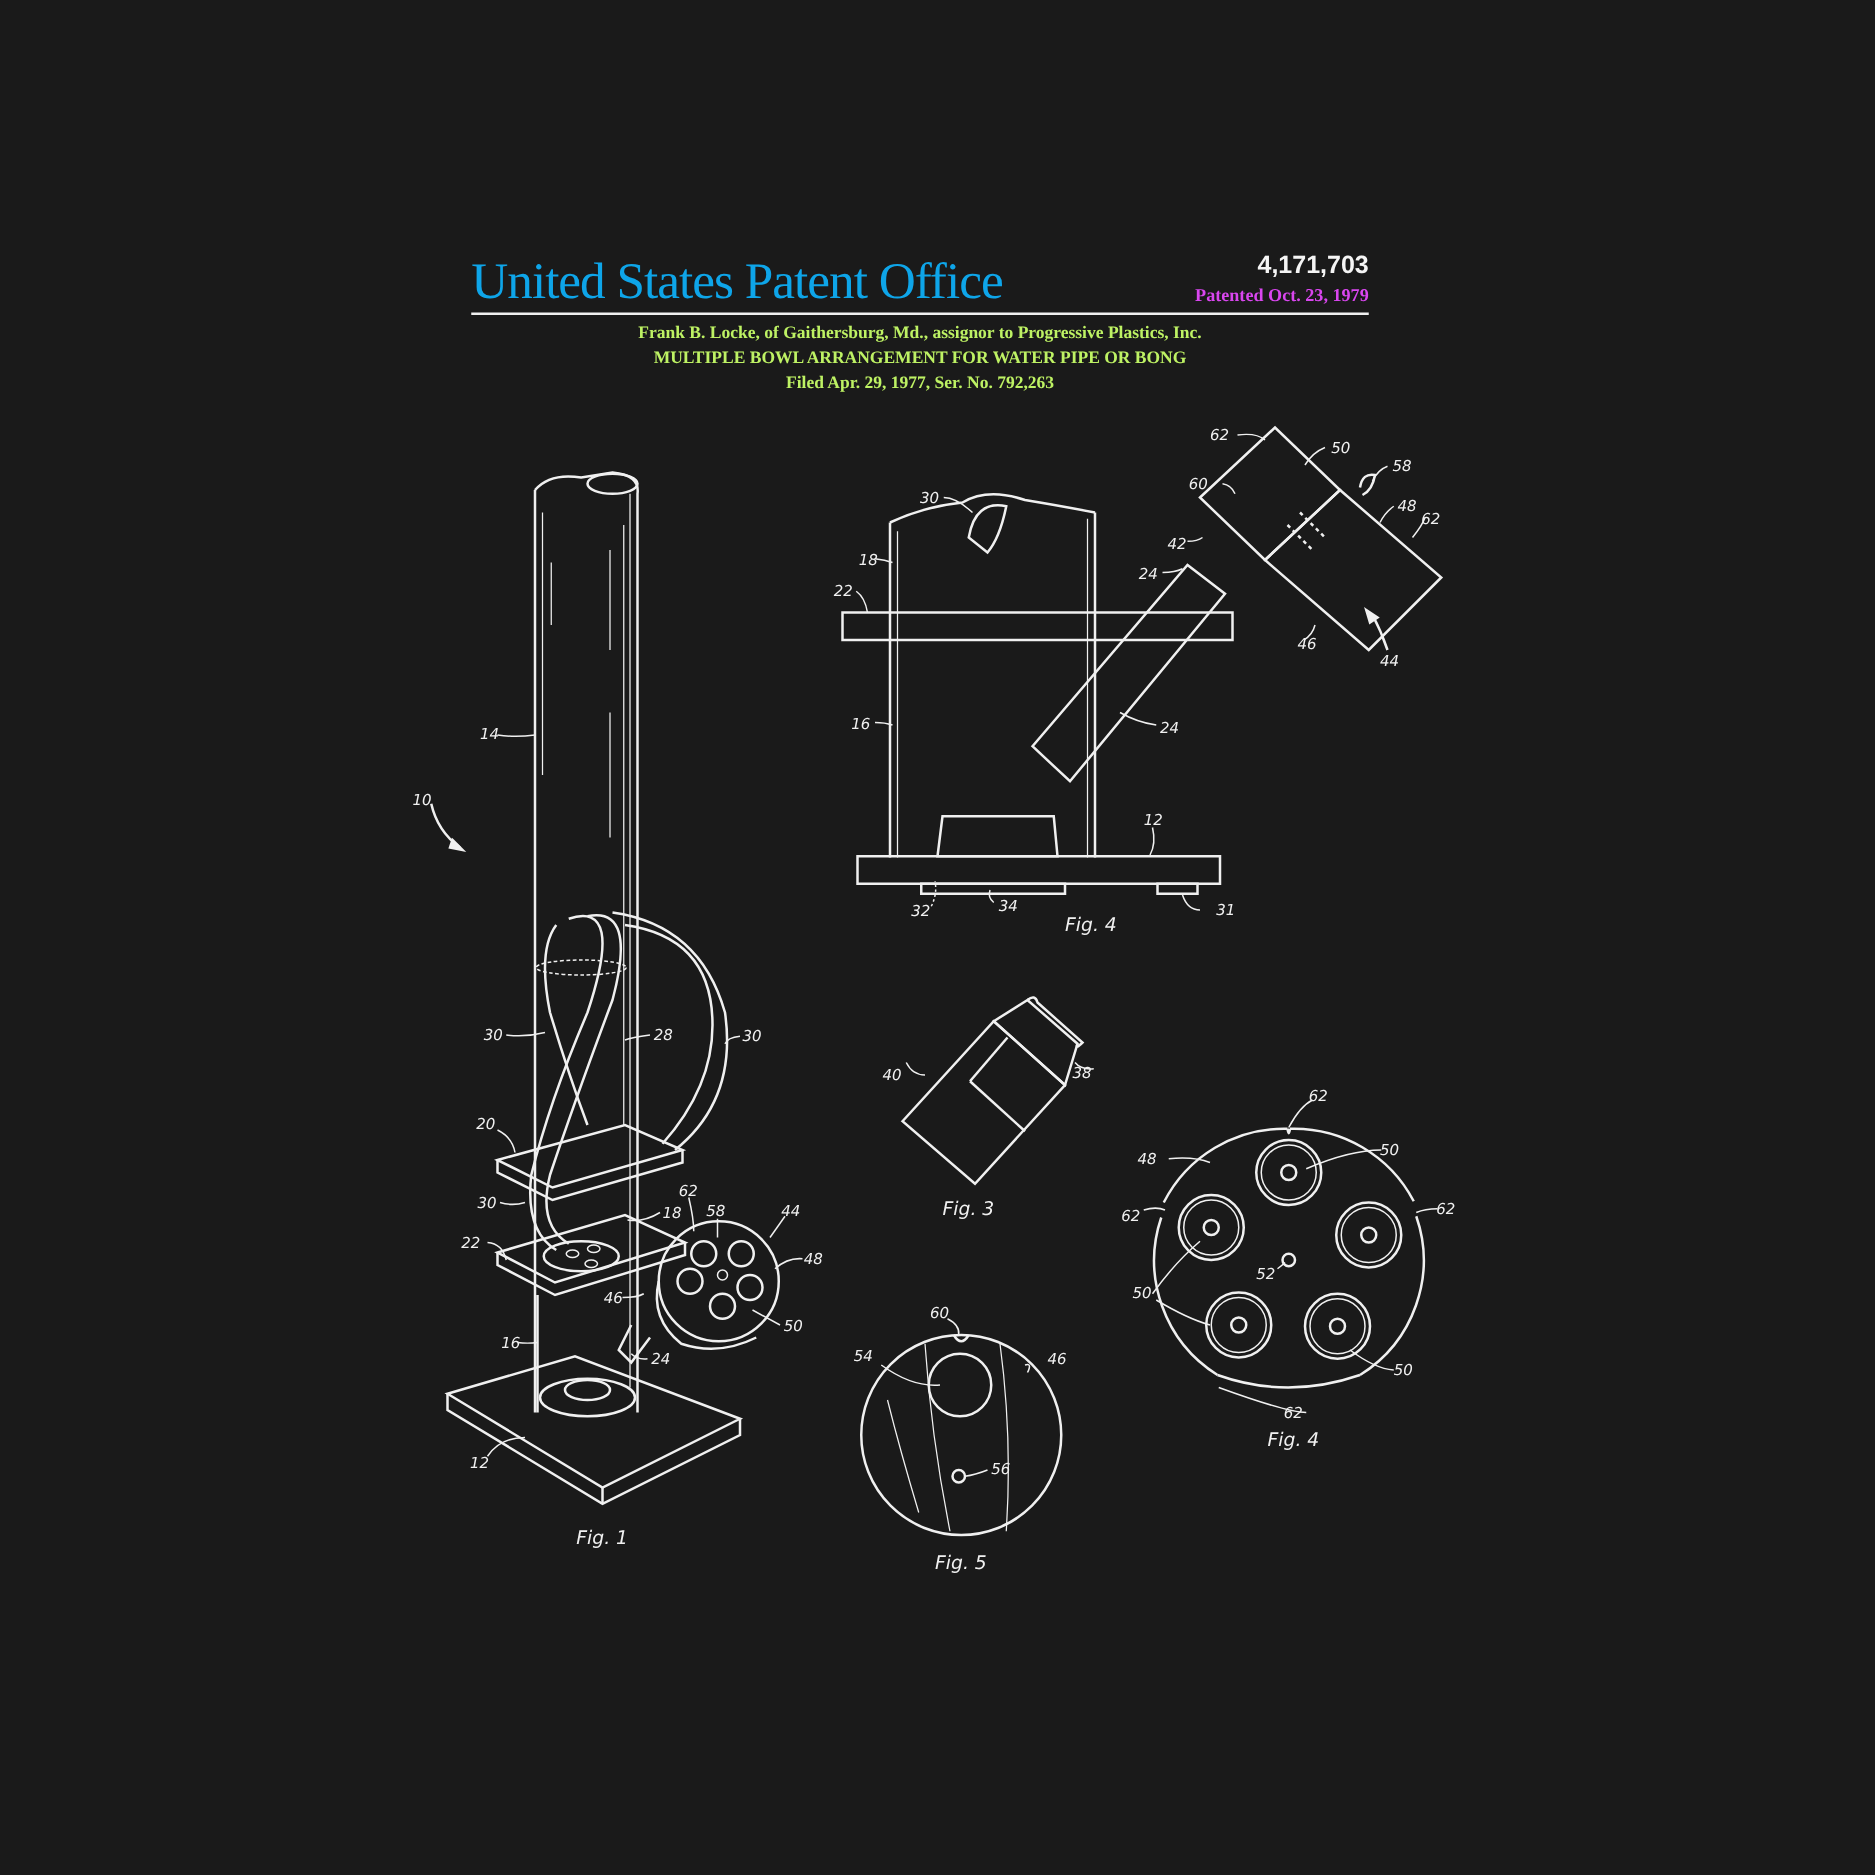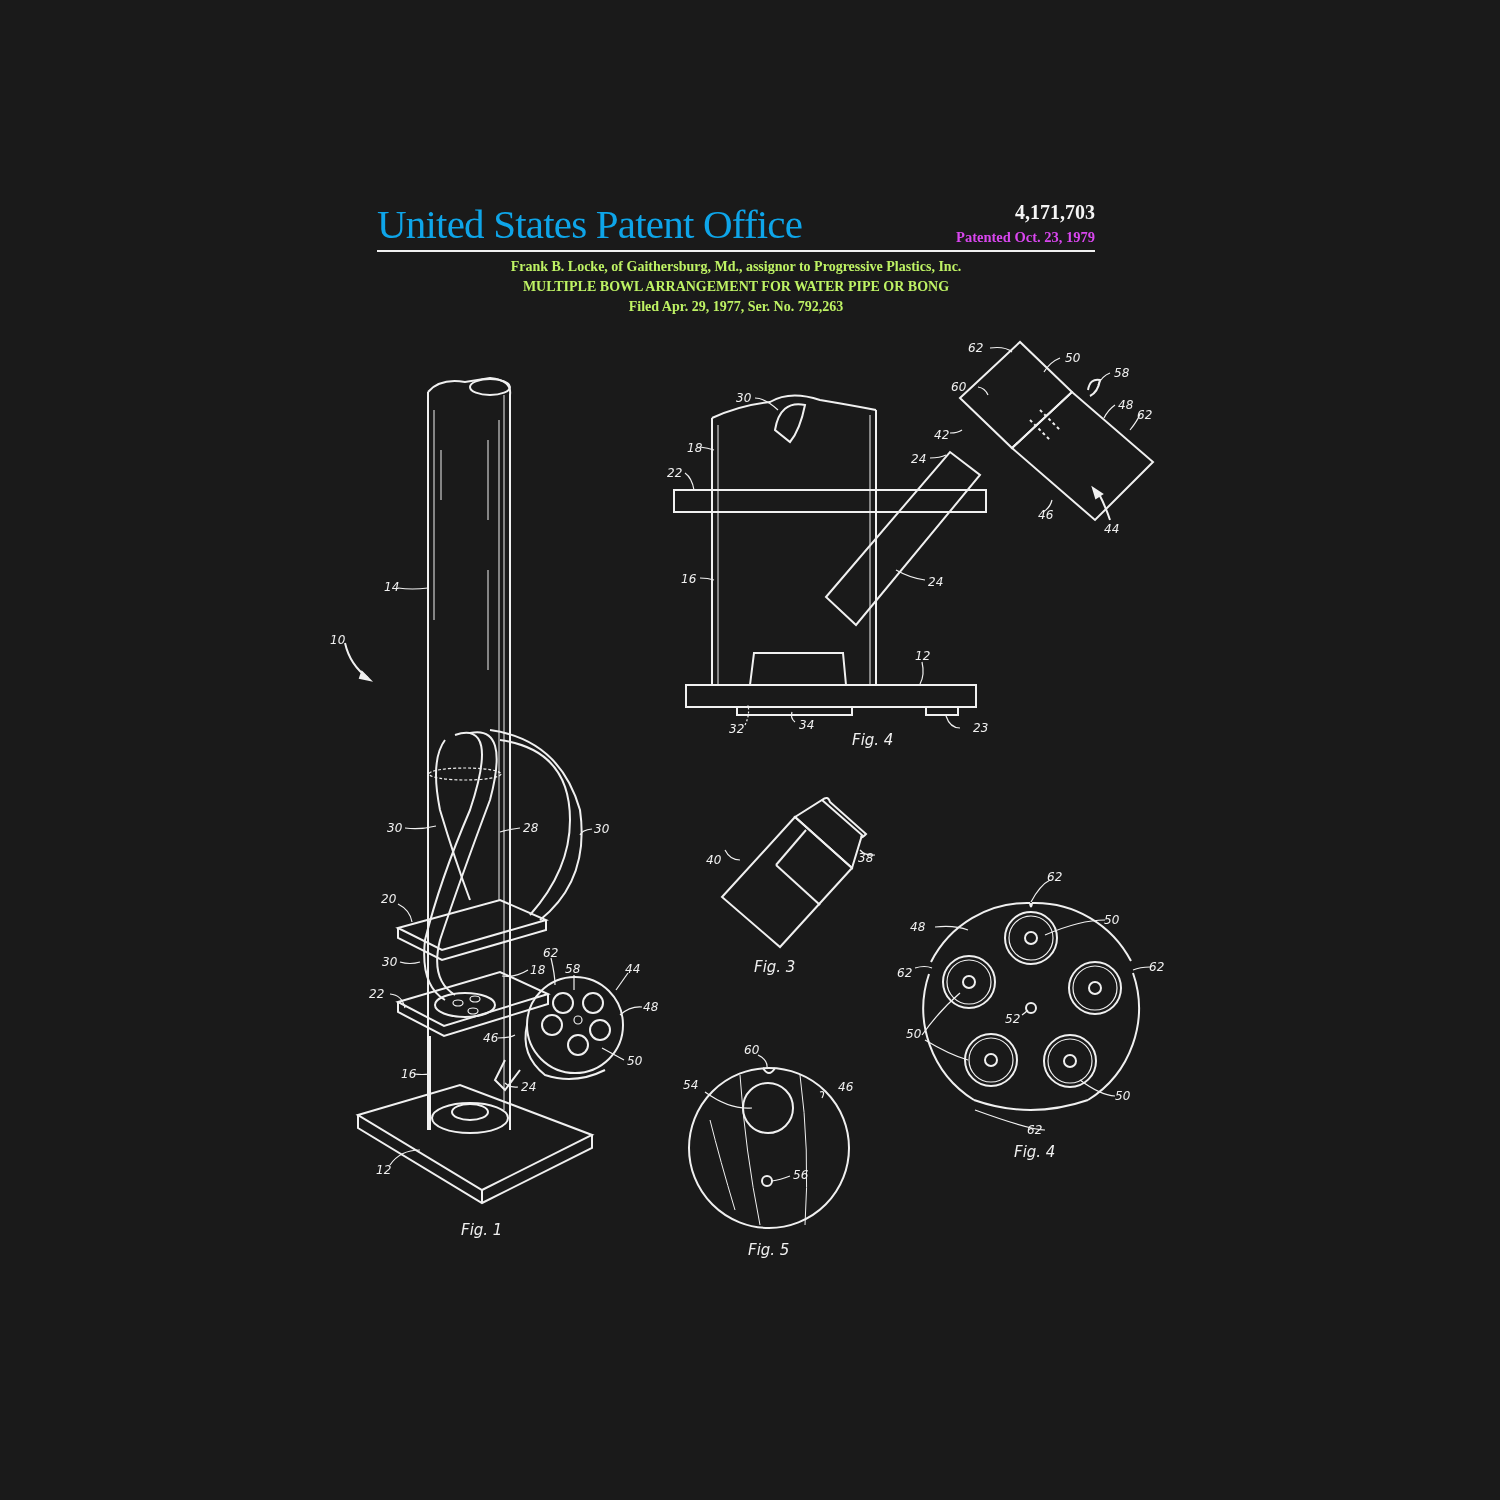--- a/index.html
+++ b/index.html
@@ -1,20 +1,20 @@
 <!DOCTYPE html>
 <html><head>
 <meta charset="utf-8">
 <style>
   html, body { margin:0; padding:0; }
   body { width:1500px; height:1500px; background:#1a1a1a; position:relative; overflow:hidden;
          font-family:"DejaVu Serif", serif; color:#f2f2f2; }
   .hdr-title { position:absolute; left:377px; top:204px; font-family:"Liberation Serif", serif;
                font-size:41px; letter-spacing:-0.8px; color:#0ea5e9; line-height:1; }
-  .hdr-num { position:absolute; right:405px; top:201px; font-family:Liberation Serif, serif;
+  .hdr-num { position:absolute; right:405px; top:201px; font-family:Liberation Sans, sans-serif;
              font-weight:bold; font-size:20px; color:#f5f5f5; }
   .hdr-date { position:absolute; right:405px; top:229px; font-family:"Liberation Serif", serif;
               font-weight:bold; font-size:14.5px; color:#d946ef; }
   .hdr-rule { position:absolute; left:377px; top:250px; width:718px; height:2px; background:#f0f0f0; }
   .hdr-line { position:absolute; left:377px; width:718px; text-align:center;
               font-family:"Liberation Serif", serif; font-weight:bold; font-size:14px; color:#bef264; }
   svg.draw { position:absolute; left:0; top:0; }
   .lbl { position:absolute; font-family:"DejaVu Sans", sans-serif; font-style:italic;
          font-size:12px; color:#f0f0f0; }
   .figcap { position:absolute; font-family:"DejaVu Sans", sans-serif; font-style:italic;
@@ -236,21 +236,21 @@
 <span class="lbl" style="left:687px;top:441px">18</span>
 <span class="lbl" style="left:911px;top:452px">24</span>
 <span class="lbl" style="left:667px;top:466px">22</span>
 <span class="lbl" style="left:1038px;top:508px">46</span>
 <span class="lbl" style="left:1104px;top:522px">44</span>
 <span class="lbl" style="left:681px;top:572px">16</span>
 <span class="lbl" style="left:928px;top:575px">24</span>
 <span class="lbl" style="left:915px;top:649px">12</span>
 <span class="lbl" style="left:729px;top:722px">32</span>
 <span class="lbl" style="left:799px;top:718px">34</span>
-<span class="lbl" style="left:973px;top:721px">23</span>
+<span class="lbl" style="left:973px;top:721px">31</span>
 <span class="figcap" style="left:852px;top:731px">Fig. 4</span>
 
 <span class="lbl" style="left:706px;top:853px">40</span>
 <span class="lbl" style="left:858px;top:851px">38</span>
 <span class="figcap" style="left:754px;top:958px">Fig. 3</span>
 
 <span class="lbl" style="left:1047px;top:870px">62</span>
 <span class="lbl" style="left:910px;top:920px">48</span>
 <span class="lbl" style="left:1104px;top:913px">50</span>
 <span class="lbl" style="left:897px;top:966px">62</span>

